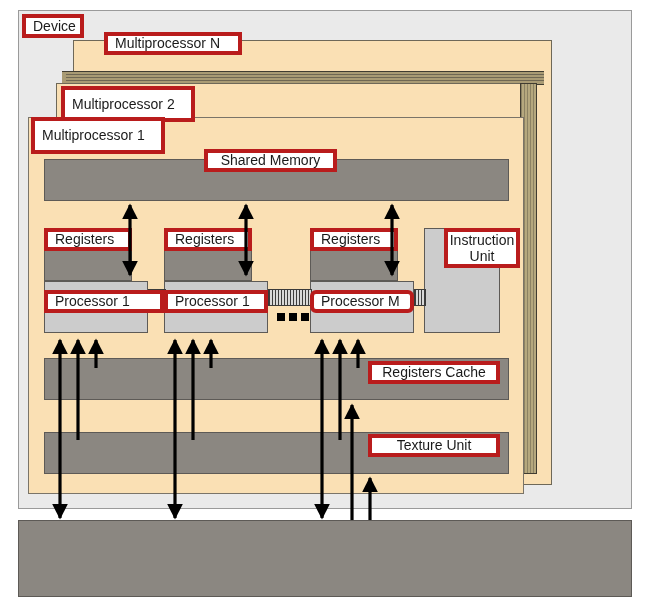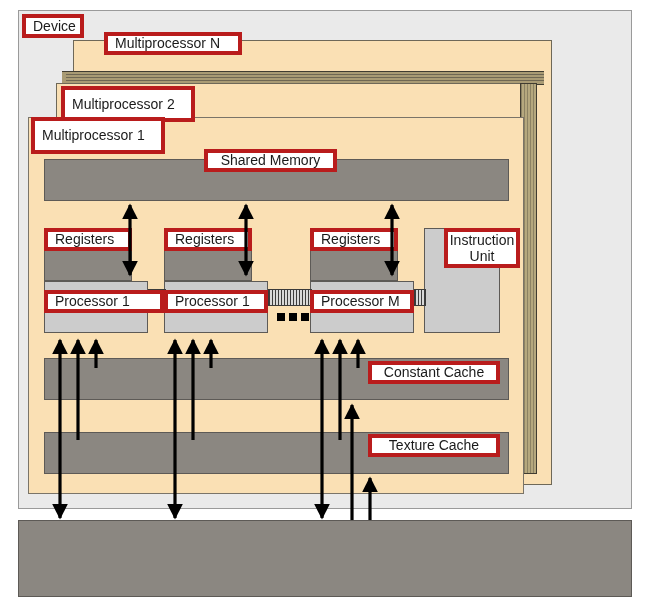--- a/index.html
+++ b/index.html
@@ -147,41 +147,41 @@
   <div class="box gray-bar" style="left:164px; top:228px; width:88px; height:53px;"></div>
   <div class="label left" style="left:164px; top:228px; width:88px; height:23px;">Registers</div>
 
   <div class="box lightgray-bar" style="left:164px; top:281px; width:104px; height:52px;"></div>
   <div class="label left" style="left:164px; top:290px; width:104px; height:23px;">Processor 1</div>
 
   <div class="box gray-bar" style="left:310px; top:228px; width:88px; height:53px;"></div>
   <div class="label left" style="left:310px; top:228px; width:88px; height:23px;">Registers</div>
 
   <div class="box lightgray-bar" style="left:310px; top:281px; width:104px; height:52px;"></div>
-  <div class="label left" style="left:310px; top:290px; width:104px; height:23px;">Processor M</div>
+  <div class="label left" style="left:310px; top:290px; width:104px; height:23px;border-radius:6px;">Processor M</div>
 
   <div class="box lightgray-bar" style="left:424px; top:228px; width:76px; height:105px;"></div>
   <div class="label" style="left:424px; top:228px; width:76px; height:40px; text-align:center; white-space:pre-line; line-height:1.15;margin-left:20px;">Instruction
 Unit</div>
 
   <div class="comb" style="left:148px; top:289px; width:18px; height:17px;"></div>
   <div class="comb" style="left:268px; top:289px; width:44px; height:17px;"></div>
   <div class="comb" style="left:414px; top:289px; width:12px; height:17px;"></div>
 
   <div class="dots" style="left:277px; top:313px;">
     <i></i>
       <i></i>
       <i></i>
   </div>
 
   <div class="box gray-bar" style="left:44px; top:358px; width:465px; height:42px;"></div>
-  <div class="label" style="left:368px; top:361px; width:132px; height:23px;">Constant Cache</div>
+  <div class="label" style="left:368px; top:361px; width:132px; height:23px;">Registers Cache</div>
 
   <div class="box gray-bar" style="left:44px; top:432px; width:465px; height:42px;"></div>
-  <div class="label" style="left:368px; top:434px; width:132px; height:23px;">Texture Cache</div>
+  <div class="label" style="left:368px; top:434px; width:132px; height:23px;">Texture Unit</div>
 
   <div class="box gray-bar" style="left:18px; top:520px; width:614px; height:77px;"></div>
 
   <svg class="arrow-layer" viewBox="0 0 650 609" width="650" height="609">
     <defs>
       <marker id="ah" viewBox="0 0 10 10" refX="9" refY="5" markerWidth="5" markerHeight="5" orient="auto-start-reverse">
         <path d="M 0 0 L 10 5 L 0 10 z" fill="#000000"></path>
       </marker>
       <marker id="ah2" viewBox="0 0 10 10" refX="9" refY="5" markerWidth="5" markerHeight="5" orient="auto-start-reverse">
         <path d="M 0 0 L 10 5 L 0 10 z" fill="#000000"></path>

